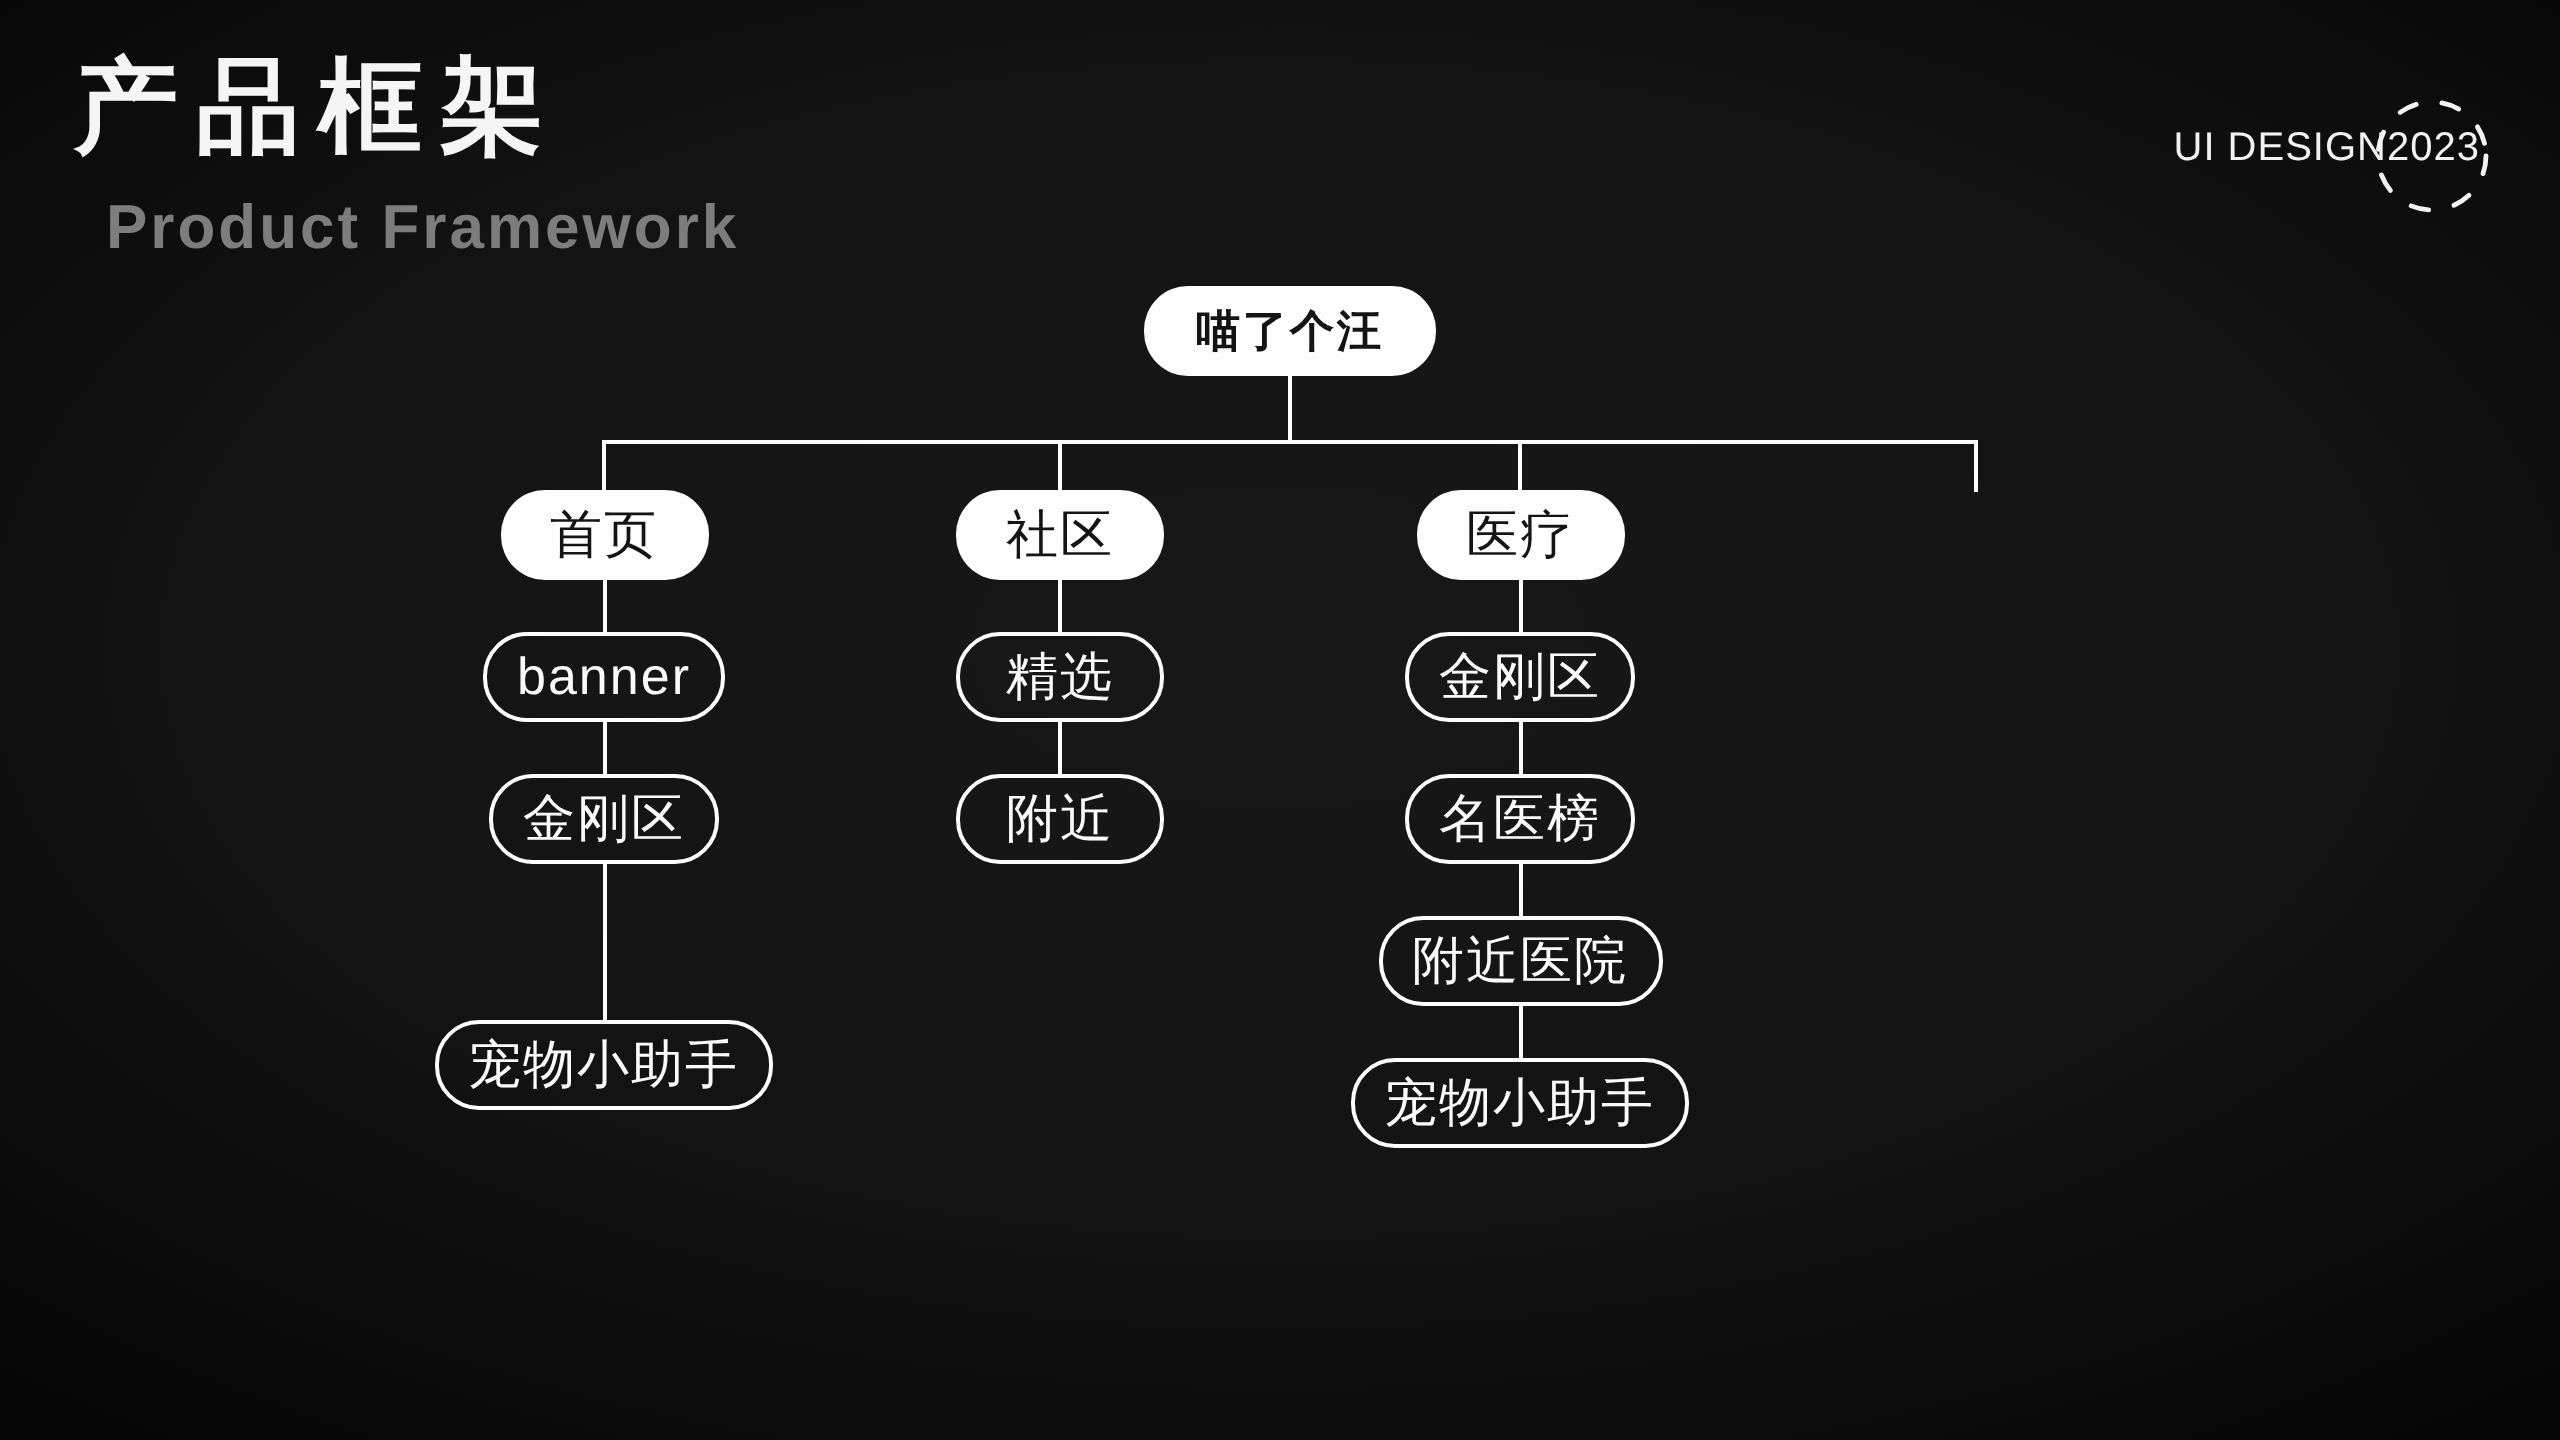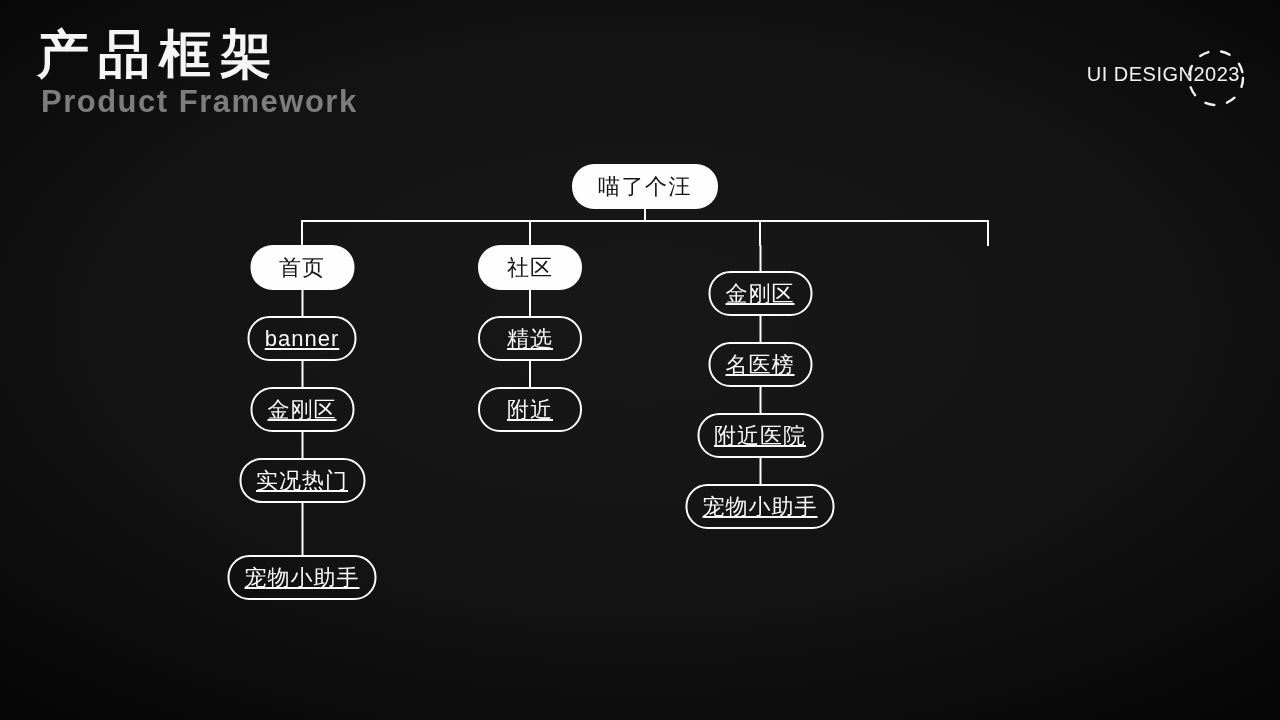--- a/index.html
+++ b/index.html
@@ -13,21 +13,21 @@
   }
 
   
   .title-zh{
     position:absolute;left:37px;top:26px;margin:0;
     font-size:52px;line-height:1.1;font-weight:900;color:#f5f5f5;
     letter-spacing:9px;
     text-align:right;
   }
   .title-en{
-    position:absolute;left:37px;top:80px;margin:4px;
+    position:absolute;left:37px;top:80px;margin:16px;
     font-size:31px;font-weight:700;color:#7d7d7d;letter-spacing:1.5px;
   }
   .badge{
     position:absolute;top:63px;right:40px;
     font-size:20px;font-weight:400;color:#f2f2f2;letter-spacing:.5px;
     white-space:nowrap;
   }
   .badge .circle{
     position:absolute;right:-7px;top:-16px;width:62px;height:62px;
     pointer-events:none;
@@ -39,32 +39,31 @@
   .c-bus       {left:301px;top:220px;width:688px;height:2px;}
   .c-drop-1    {left:301px;top:221px;width:2px;height:25px;}
   .c-drop-2    {left:529px;top:221px;width:2px;height:25px;}
   .c-drop-3    {left:759px;top:221px;width:2px;height:25px;}
   .c-drop-4    {left:987px;top:221px;width:2px;height:25px;}
 
   
   .node{
     box-sizing:border-box;height:45px;min-width:104px;padding:0 15px;
     border-radius:22px;display:flex;align-items:center;justify-content:center;
-    font-size:22px;letter-spacing:1px;white-space:nowrap;text-align:center;
+    font-size:26px;letter-spacing:1px;white-space:nowrap;text-align:center;
   }
   .root-node{
     position:absolute;left:645px;top:143px;transform:translateX(-50%);
     box-sizing:border-box;height:45px;min-width:140px;padding:0 26px;
     border-radius:22px;display:flex;align-items:center;justify-content:center;
-    background:#fdfdfd;color:#141414;font-size:22px;font-weight:400;letter-spacing:1.5px;
+    background:#fdfdfd;color:#141414;font-size:22px;font-weight:700;letter-spacing:1.5px;
     white-space:nowrap;
-    margin-top:21px;
   }
   .head{background:#fdfdfd;color:#141414;font-weight:500;}
-  .child{border:2px solid #fdfdfd;color:#fafafa;background:transparent;text-decoration:underline;}
+  .child{border:2px solid #fdfdfd;color:#fafafa;background:transparent;}
   .vline{width:2px;height:26px;background:#fdfdfd;}
 
   .column{
     position:absolute;top:245px;transform:translateX(-50%);
     display:flex;flex-direction:column;align-items:center;
   }
   .col-1{left:302px;}
   .col-2{left:530px;}
   .col-3{left:760px;}
   .col-4{left:988px;}
@@ -95,33 +94,33 @@
 
   <div class="root-node">喵了个汪</div>
 
   <div class="column col-1">
       <div class="node head">首页</div>
       <div class="vline"></div>
       <div class="node child">banner</div>
       <div class="vline"></div>
       <div class="node child">金刚区</div>
       <div class="vline"></div>
-      <div class="node child">实况热门</div>
       <div class="vline"></div>
       <div class="vline"></div>
       <div class="node child">宠物小助手</div>
     </div>
   <div class="column col-2">
       <div class="node head">社区</div>
       <div class="vline"></div>
       <div class="node child">精选</div>
       <div class="vline"></div>
       <div class="node child">附近</div>
     </div>
   <div class="column col-3">
+      <div class="node head">医疗</div>
       <div class="vline"></div>
       <div class="node child">金刚区</div>
       <div class="vline"></div>
       <div class="node child">名医榜</div>
       <div class="vline"></div>
       <div class="node child">附近医院</div>
       <div class="vline"></div>
       <div class="node child">宠物小助手</div>
     </div>
 

